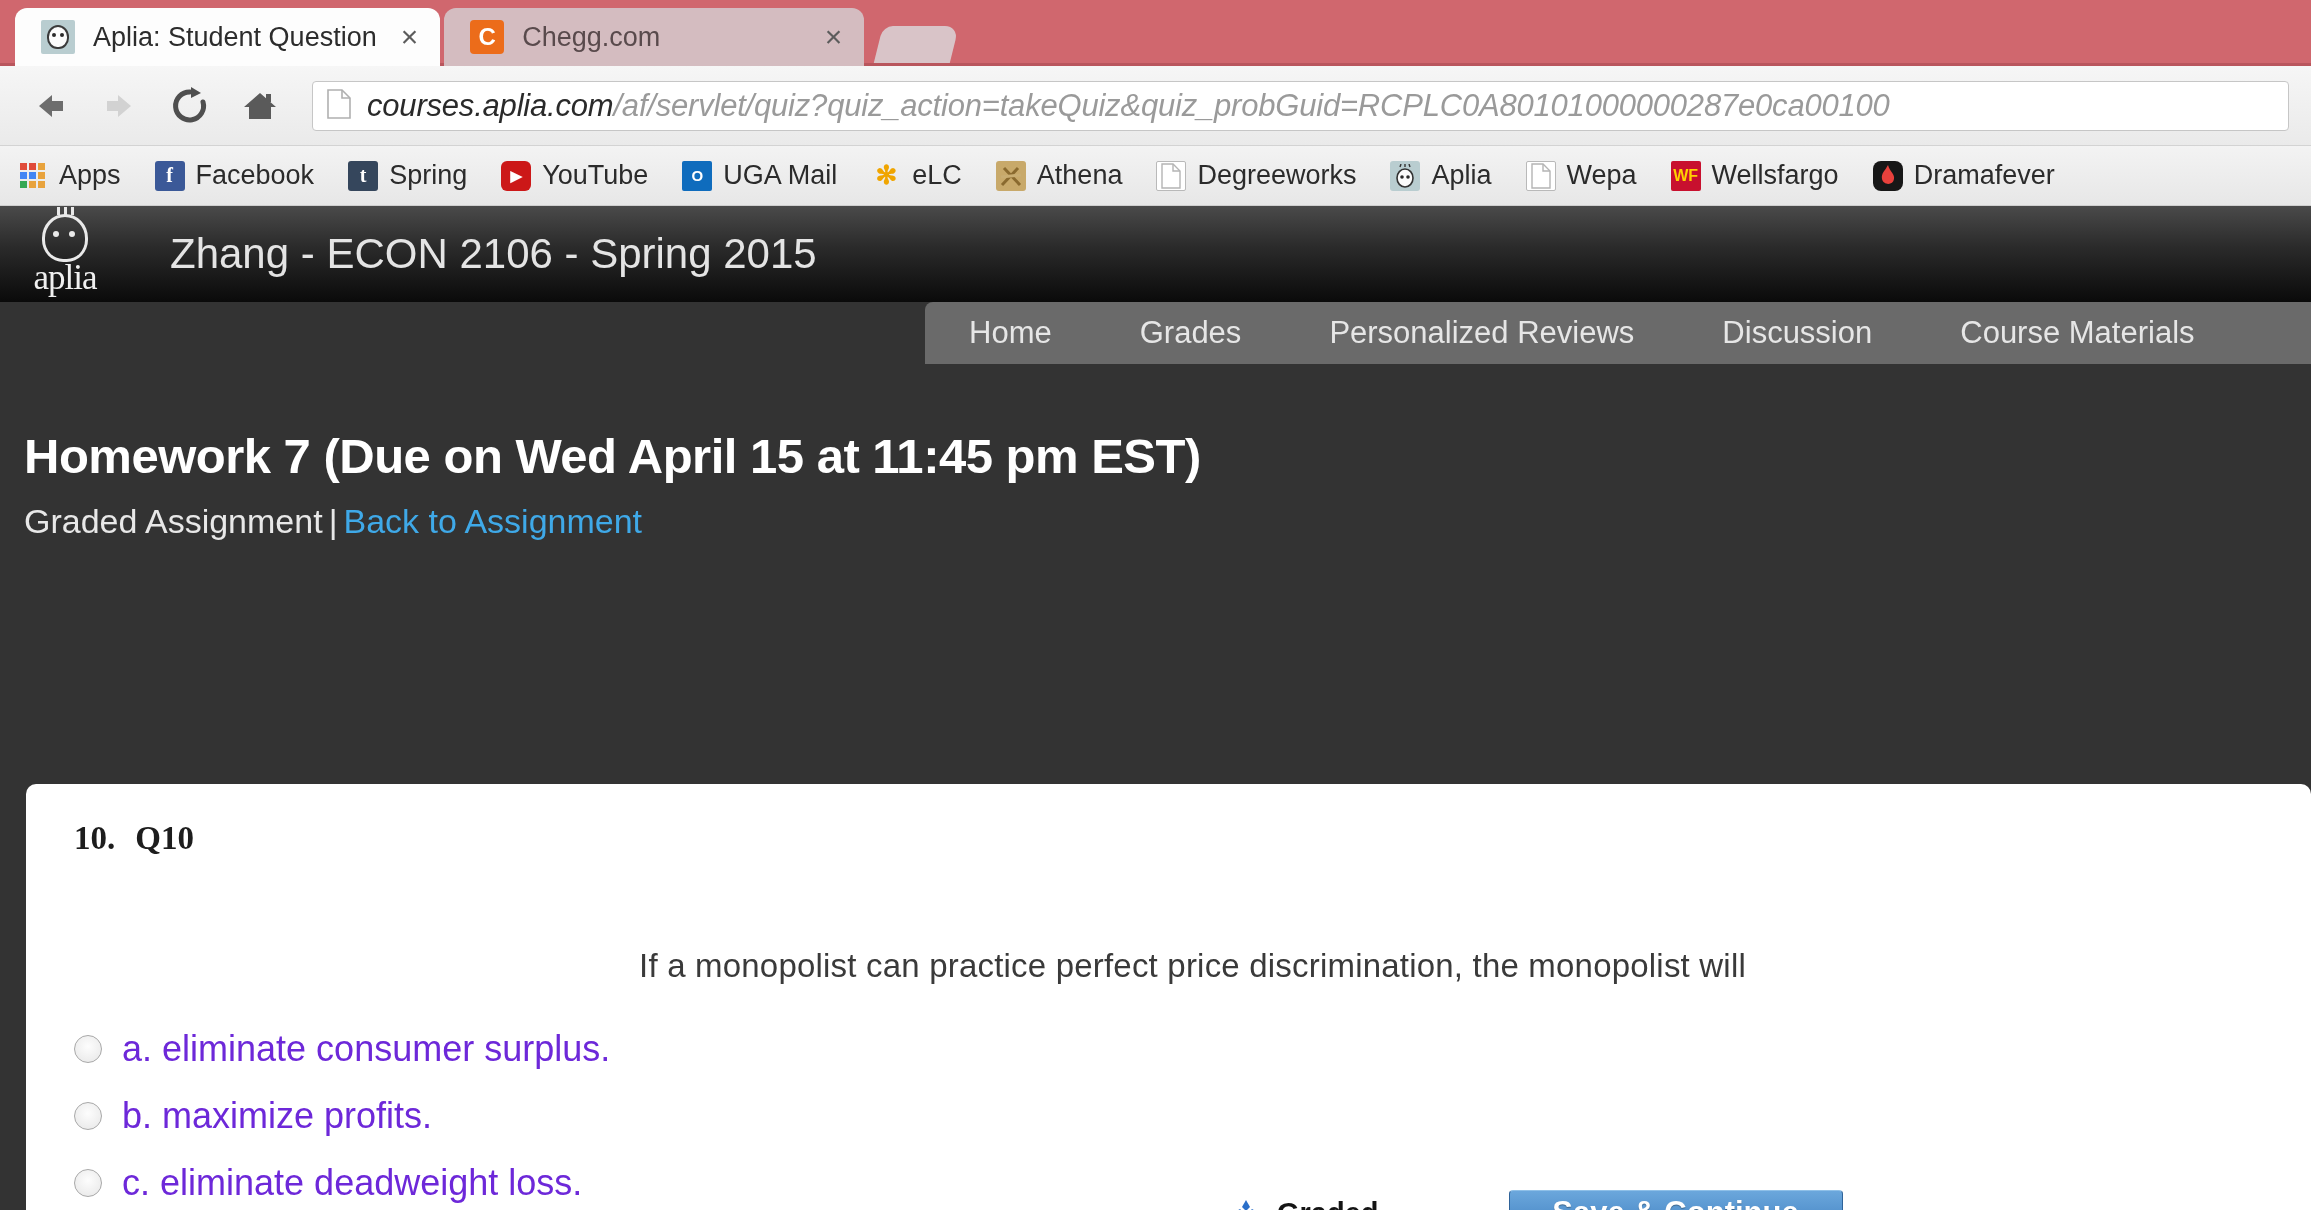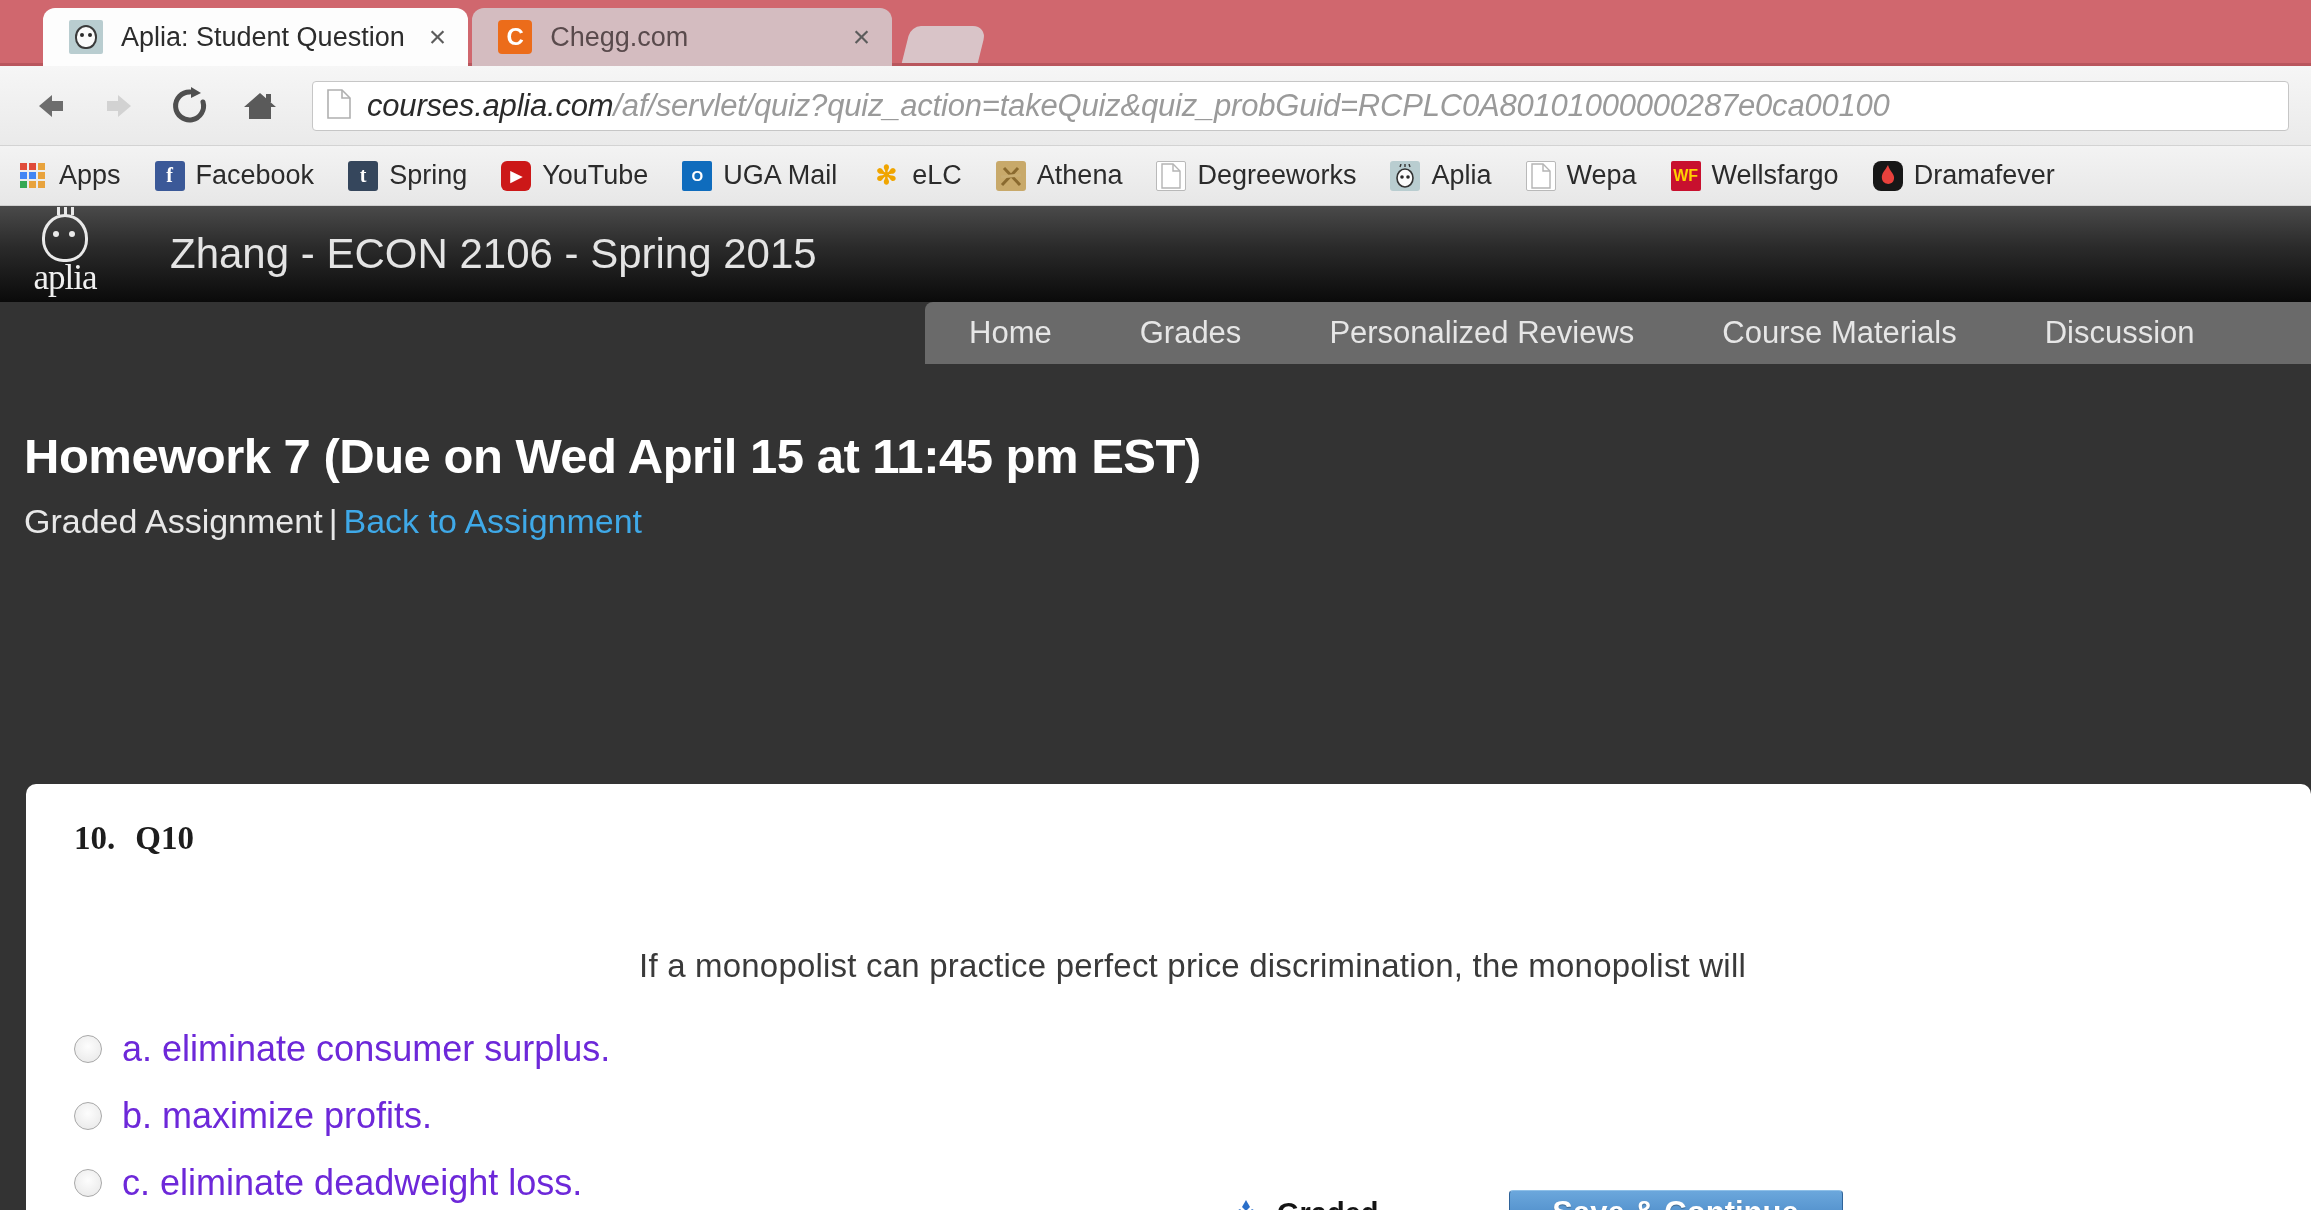--- a/index.html
+++ b/index.html
@@ -10,21 +10,21 @@
     background: #ffffff;
   }
 
   
   .browser { width: 2311px; height: 1210px; position: relative; }
 
   .tabstrip {
     position: relative;
     height: 66px;
     background: #d0676e;
-    padding-left: 43px;
+    padding-left: 15px;
     display: flex;
     align-items: flex-end;
   }
   .tabstrip::after {
     content: "";
     position: absolute; left: 0; right: 0; bottom: 0;
     height: 3px; background: #b9565d;
   }
 
   .tab {
@@ -462,22 +462,22 @@
       </div>
       <div class="course-title">Zhang - ECON 2106 - Spring 2015</div>
     </div>
 
     <div class="navbar">
       <div class="nav-spacer"></div>
       <div class="navlist">
         <div class="navitem">Home</div>
         <div class="navitem">Grades</div>
         <div class="navitem">Personalized Reviews</div>
+        <div class="navitem">Discussion</div>
         <div class="navitem">Course Materials</div>
-        <div class="navitem">Discussion</div>
       </div>
     </div>
 
     <div class="hw-block">
       <div class="hw-title">Homework 7 (Due on Wed April 15 at 11:45 pm EST)</div>
       <div class="hw-sub"><span>Graded Assignment</span><span class="sep">|</span><a href="#">Back to Assignment</a></div>
     </div>
 
     <div class="card">
 

